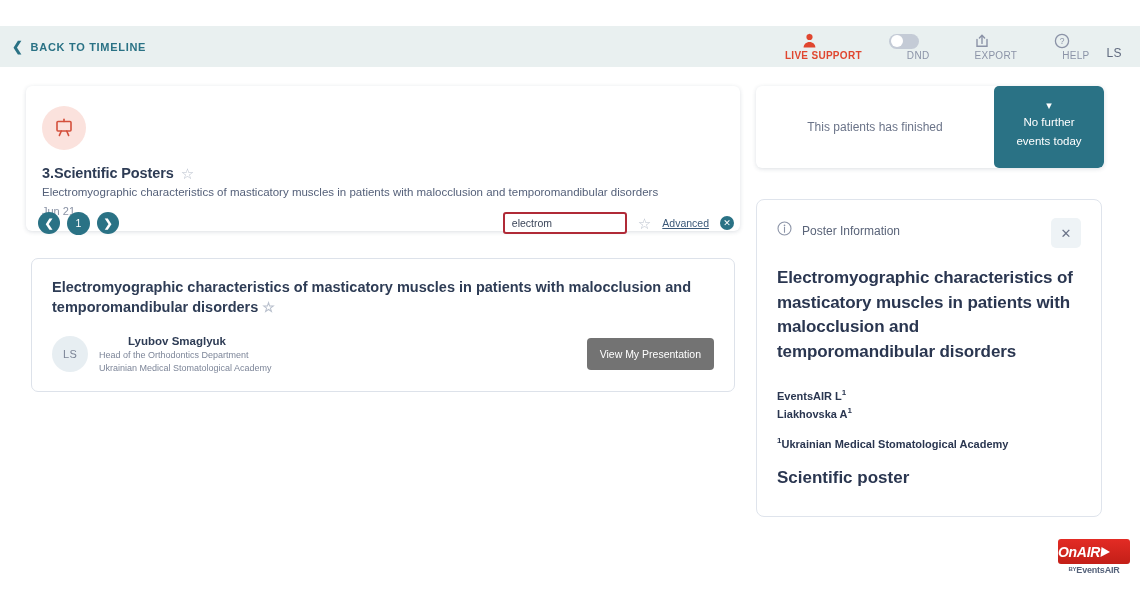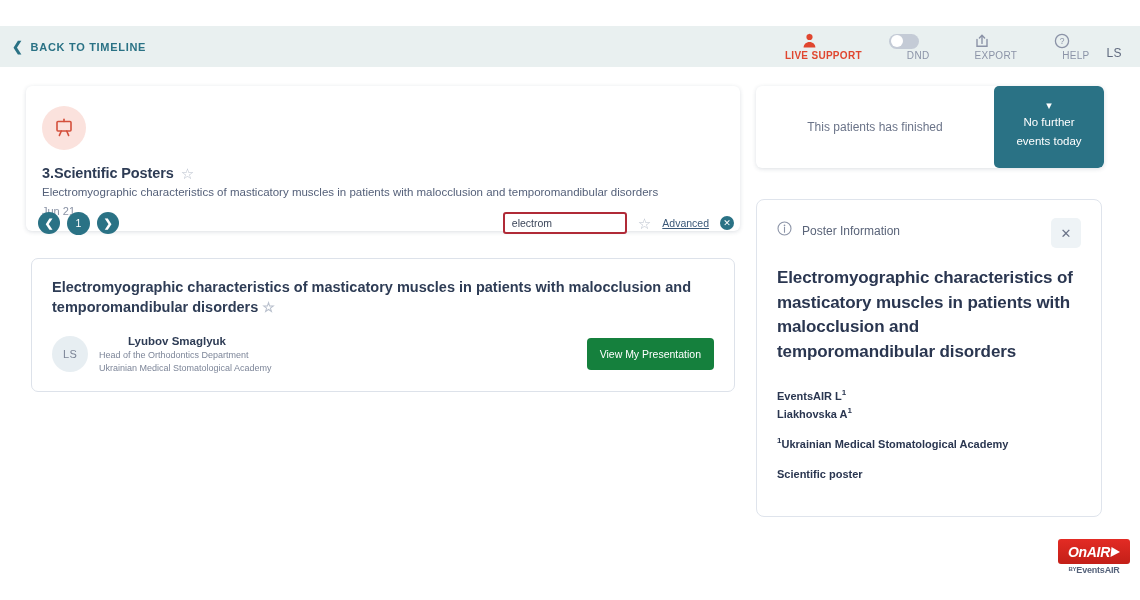--- a/index.html
+++ b/index.html
@@ -326,21 +326,21 @@
     color: #2e3c55;
     line-height: 1.35;
     padding-left: 29px;
   }
   .presenter-meta {
     font-size: 9px;
     color: #7d8699;
     line-height: 1.45;
   }
   .view-btn {
-    background: #15803d;
+    background: #737373;
     color: #ffffff;
     font-size: 10.5px;
     font-family: "Liberation Sans", sans-serif;
     border: none;
     border-radius: 4px;
     padding: 10px 13px;
     cursor: pointer;
     white-space: nowrap;
   }
 
@@ -401,42 +401,41 @@
   .info-authors sup { font-size: 8px; }
   .info-affil {
     margin-top: 13px;
     font-size: 11px;
     font-weight: bold;
     color: #2a3650;
   }
   .info-affil sup { font-size: 8px; }
   .info-type {
     margin-top: 18px;
-    font-size: 11px;
+    font-size: 17px;
     font-weight: bold;
     color: #2a3650;
   }
 
   
   .onair-logo {
     position: absolute;
     left: 1058px; top: 539px;
     width: 72px; height: 38px;
     display: flex;
     flex-direction: column;
     align-items: center;
   }
   .onair-badge {
     width: 72px;
     height: 25px;
     background: linear-gradient(180deg, #e32b24 0%, #c31f18 100%);
     border-radius: 3px;
     display: flex;
     align-items: center;
-    justify-content: center;
     gap: 1px;
   }
   .onair-word {
     color: #ffffff;
     font-size: 14px;
     font-weight: bold;
     font-style: italic;
     letter-spacing: -0.3px;
     line-height: 1;
   }

